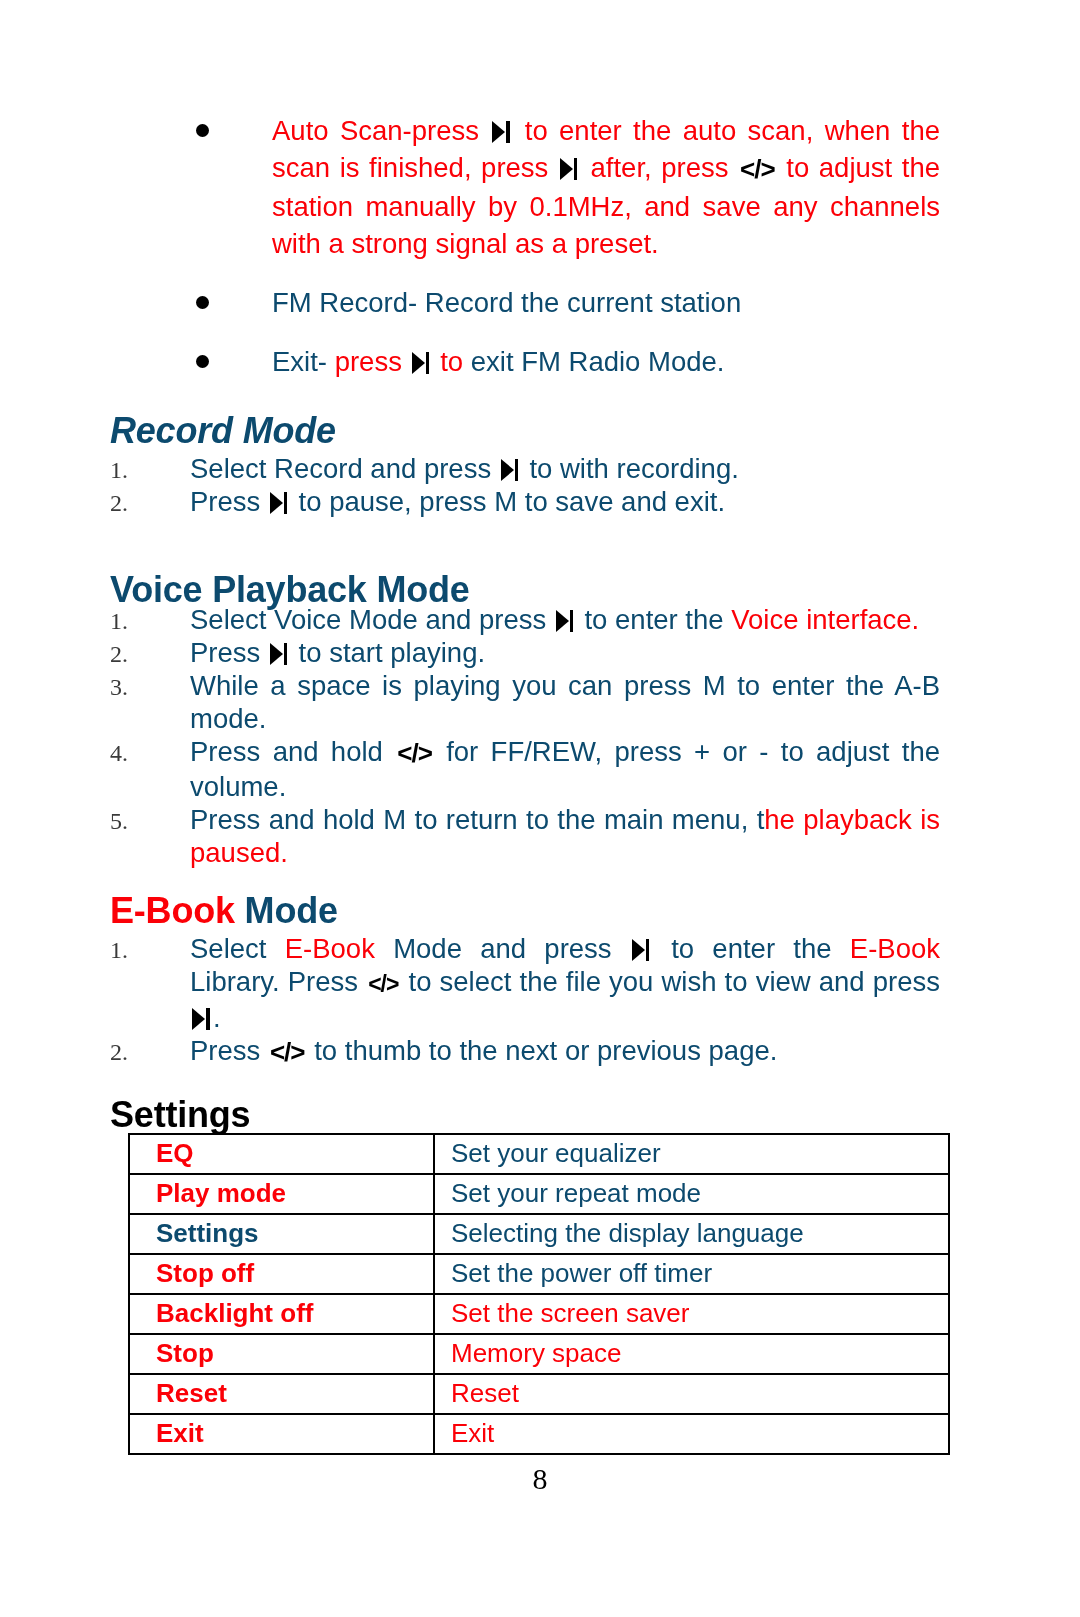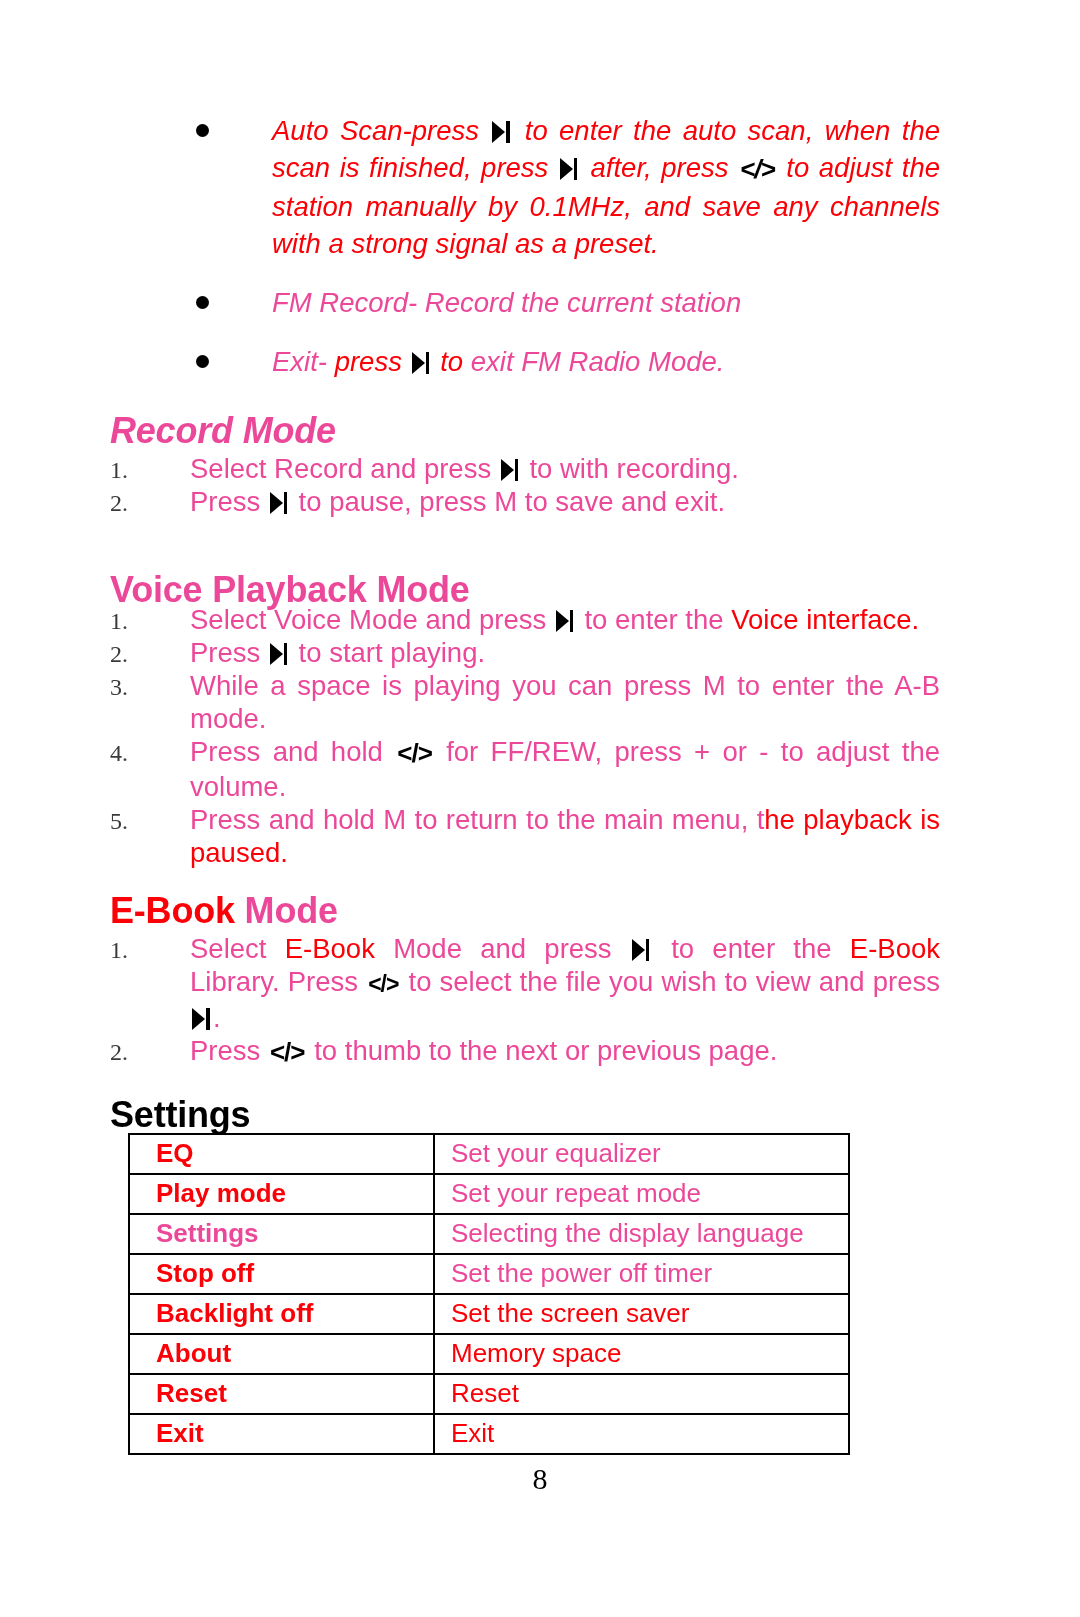--- a/index.html
+++ b/index.html
@@ -15,29 +15,28 @@
     color: #000000;
     overflow: hidden;
   }
   .page {
     position: absolute;
     inset: 0;
   }
 
   
   .red { color: #fb0007; }
-  .blk { color: #ec4899; }
+  .blk { color: #0c4a6e; }
 
   
   .bullet-list {
     position: absolute;
     left: 0;
     top: 112px;
     width: 1080px;
-    font-style: italic;
   }
   .bullet-item {
     position: relative;
     margin: 0 0 0 0;
     padding: 0 140px 0 272px;
     font-size: 27.5px;
     line-height: 37px;
     text-align: justify;
     text-justify: inter-word;
   }
@@ -114,21 +113,21 @@
     letter-spacing: -1px;
     vertical-align: -1px;
     margin: 0 2px;
   }
 
   
   .settings-table {
     position: absolute;
     left: 128px;
     top: 1133px;
-    width: 722px;
+    width: 822px;
     border-collapse: collapse;
     table-layout: fixed;
   }
   .settings-table td {
     border: 2.5px solid #000;
     height: 34px;
     padding: 1px 0 3px 26px;
     font-size: 26px;
     line-height: 30px;
     vertical-align: middle;
@@ -205,21 +204,21 @@
         </tr>
         <tr>
           <td class="c-label red">Stop off</td>
           <td class="c-desc blk">Set the power off timer</td>
         </tr>
         <tr>
           <td class="c-label red">Backlight off</td>
           <td class="c-desc red">Set the screen saver</td>
         </tr>
         <tr>
-          <td class="c-label red">About</td>
+          <td class="c-label red">Stop</td>
           <td class="c-desc red">Memory space</td>
         </tr>
         <tr>
           <td class="c-label red">Reset</td>
           <td class="c-desc red">Reset</td>
         </tr>
         <tr>
           <td class="c-label red">Exit</td>
           <td class="c-desc red">Exit</td>
         </tr>

